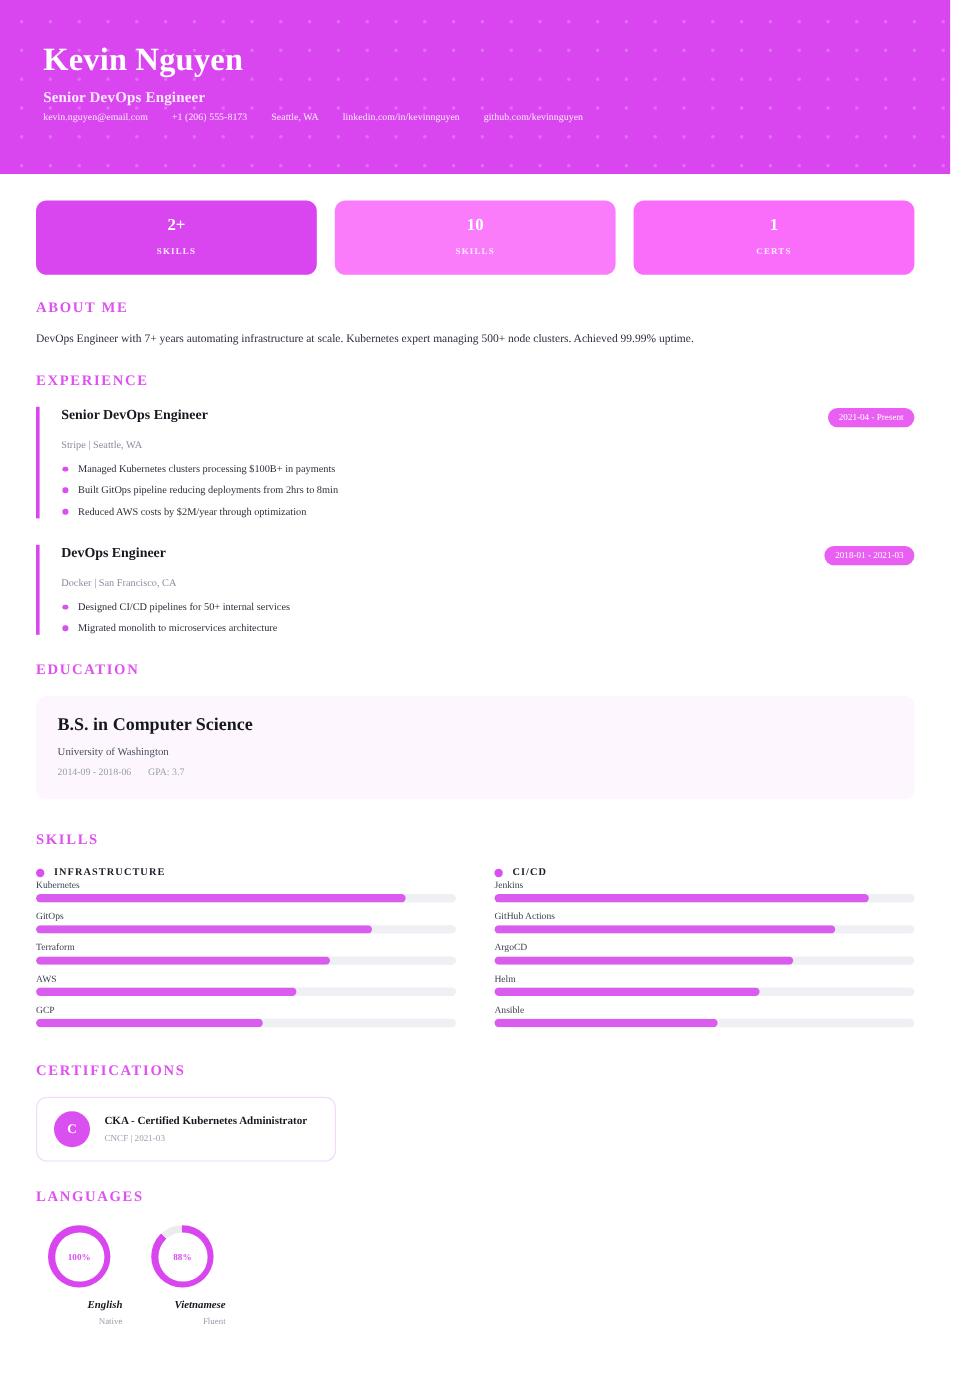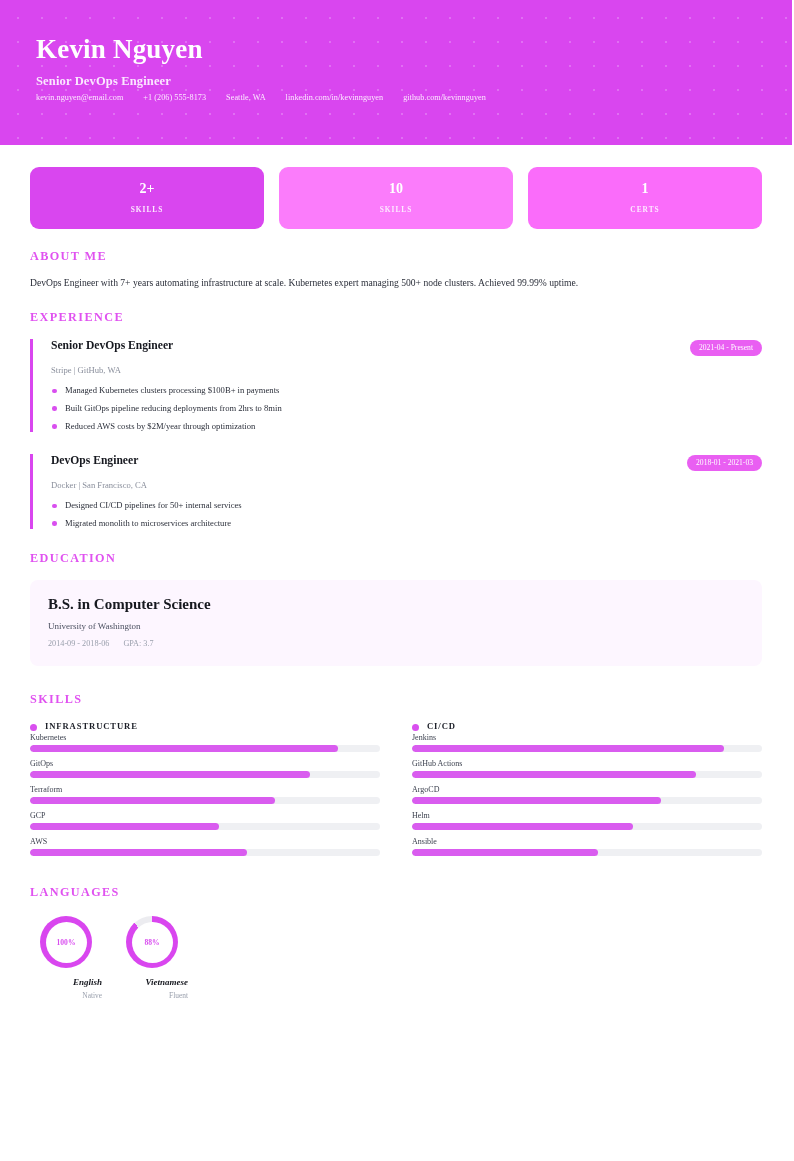--- a/index.html
+++ b/index.html
@@ -286,21 +286,21 @@
     </div>
 
     <div class="section">
       <div class="section-title">EXPERIENCE</div>
       <div class="exp-list" id="exp-list">
           <div class="exp-item">
             <div class="exp-head">
               <div class="exp-title">Senior DevOps Engineer</div>
               <div class="exp-date">2021-04 - Present</div>
             </div>
-            <div class="exp-meta">Stripe | GitHub, WA</div>
+            <div class="exp-meta">Stripe | Seattle, WA</div>
             <ul class="exp-bullets">
               <li>Managed Kubernetes clusters processing $100B+ in payments</li>
               <li>Built GitOps pipeline reducing deployments from 2hrs to 8min</li>
               <li>Reduced AWS costs by $2M/year through optimization</li>
             </ul>
           </div>
           <div class="exp-item">
             <div class="exp-head">
               <div class="exp-title">DevOps Engineer</div>
               <div class="exp-date">2018-01 - 2021-03</div>
@@ -345,29 +345,29 @@
                 <div class="skill-fill" style="width: 80%;"></div>
               </div>
             </div>
             <div class="skill-row">
               <div class="skill-name">Terraform</div>
               <div class="skill-track">
                 <div class="skill-fill" style="width: 70%;"></div>
               </div>
             </div>
             <div class="skill-row">
+              <div class="skill-name">AWS</div>
+              <div class="skill-track">
+                <div class="skill-fill" style="width: 62%;"></div>
+              </div>
+            </div>
+            <div class="skill-row">
               <div class="skill-name">GCP</div>
               <div class="skill-track">
                 <div class="skill-fill" style="width: 54%;"></div>
-              </div>
-            </div>
-            <div class="skill-row">
-              <div class="skill-name">AWS</div>
-              <div class="skill-track">
-                <div class="skill-fill" style="width: 62%;"></div>
               </div>
             </div>
           </div>
           <div class="skill-col">
             <div class="skill-cat">
               <span class="cat-dot"></span>
               <span class="cat-name">CI/CD</span>
             </div>
             <div class="skill-row">
               <div class="skill-name">Jenkins</div>
@@ -396,20 +396,32 @@
             <div class="skill-row">
               <div class="skill-name">Ansible</div>
               <div class="skill-track">
                 <div class="skill-fill" style="width: 53%;"></div>
               </div>
             </div>
           </div>
         </div>
     </div>
 
+    <div class="section" style="margin-top:22px;">
+      <div class="section-title">CERTIFICATIONS</div>
+      <div class="cert-list" id="cert-list">
+          <div class="cert-card">
+            <div class="cert-badge">C</div>
+            <div>
+              <div class="cert-name">CKA - Certified Kubernetes Administrator</div>
+              <div class="cert-meta">CNCF | 2021-03</div>
+            </div>
+          </div>
+        </div>
+    </div>
 
     <div class="section" style="margin-top:22px;">
       <div class="section-title">LANGUAGES</div>
       <div class="lang-list" id="lang-list">
           <div class="lang-item">
             <div class="ring" style="background: conic-gradient(rgb(217, 70, 239) 0deg, rgb(217, 70, 239) 360deg, rgb(236, 236, 240) 360deg, rgb(236, 236, 240) 360deg);">
               <div class="ring-inner">100%</div>
             </div>
             <div class="lang-name">English</div>
             <div class="lang-level">Native</div>

